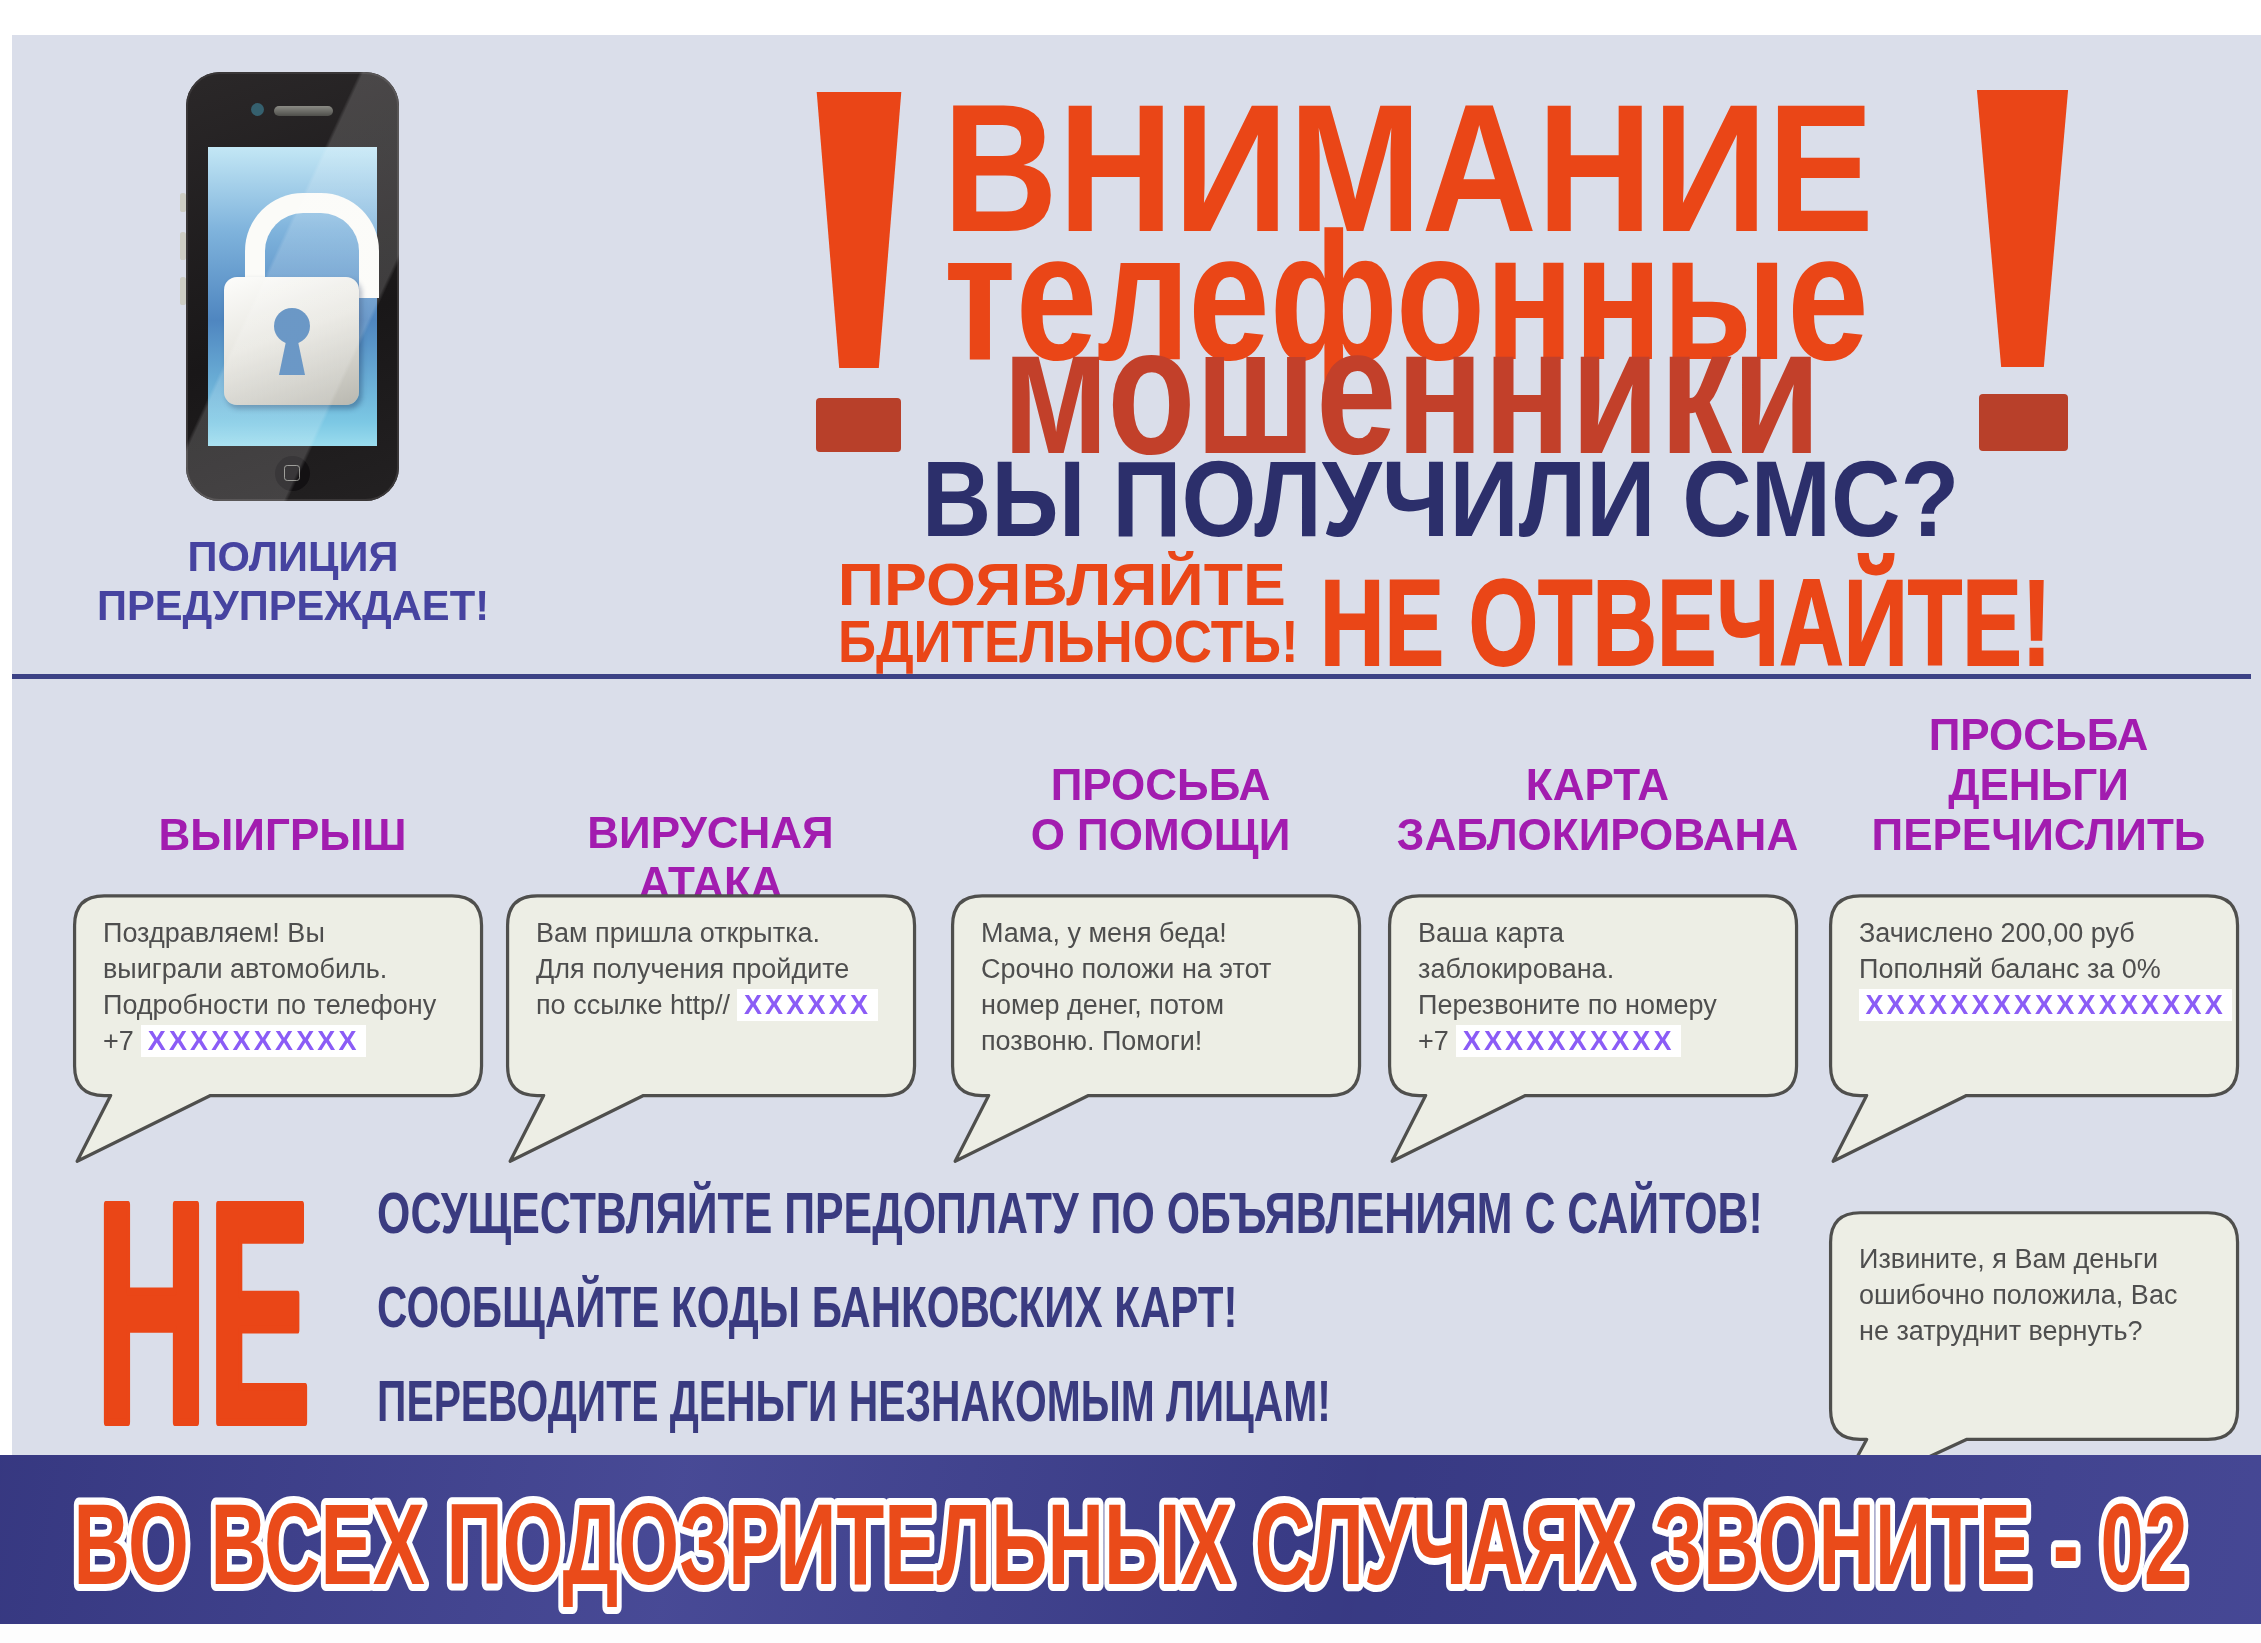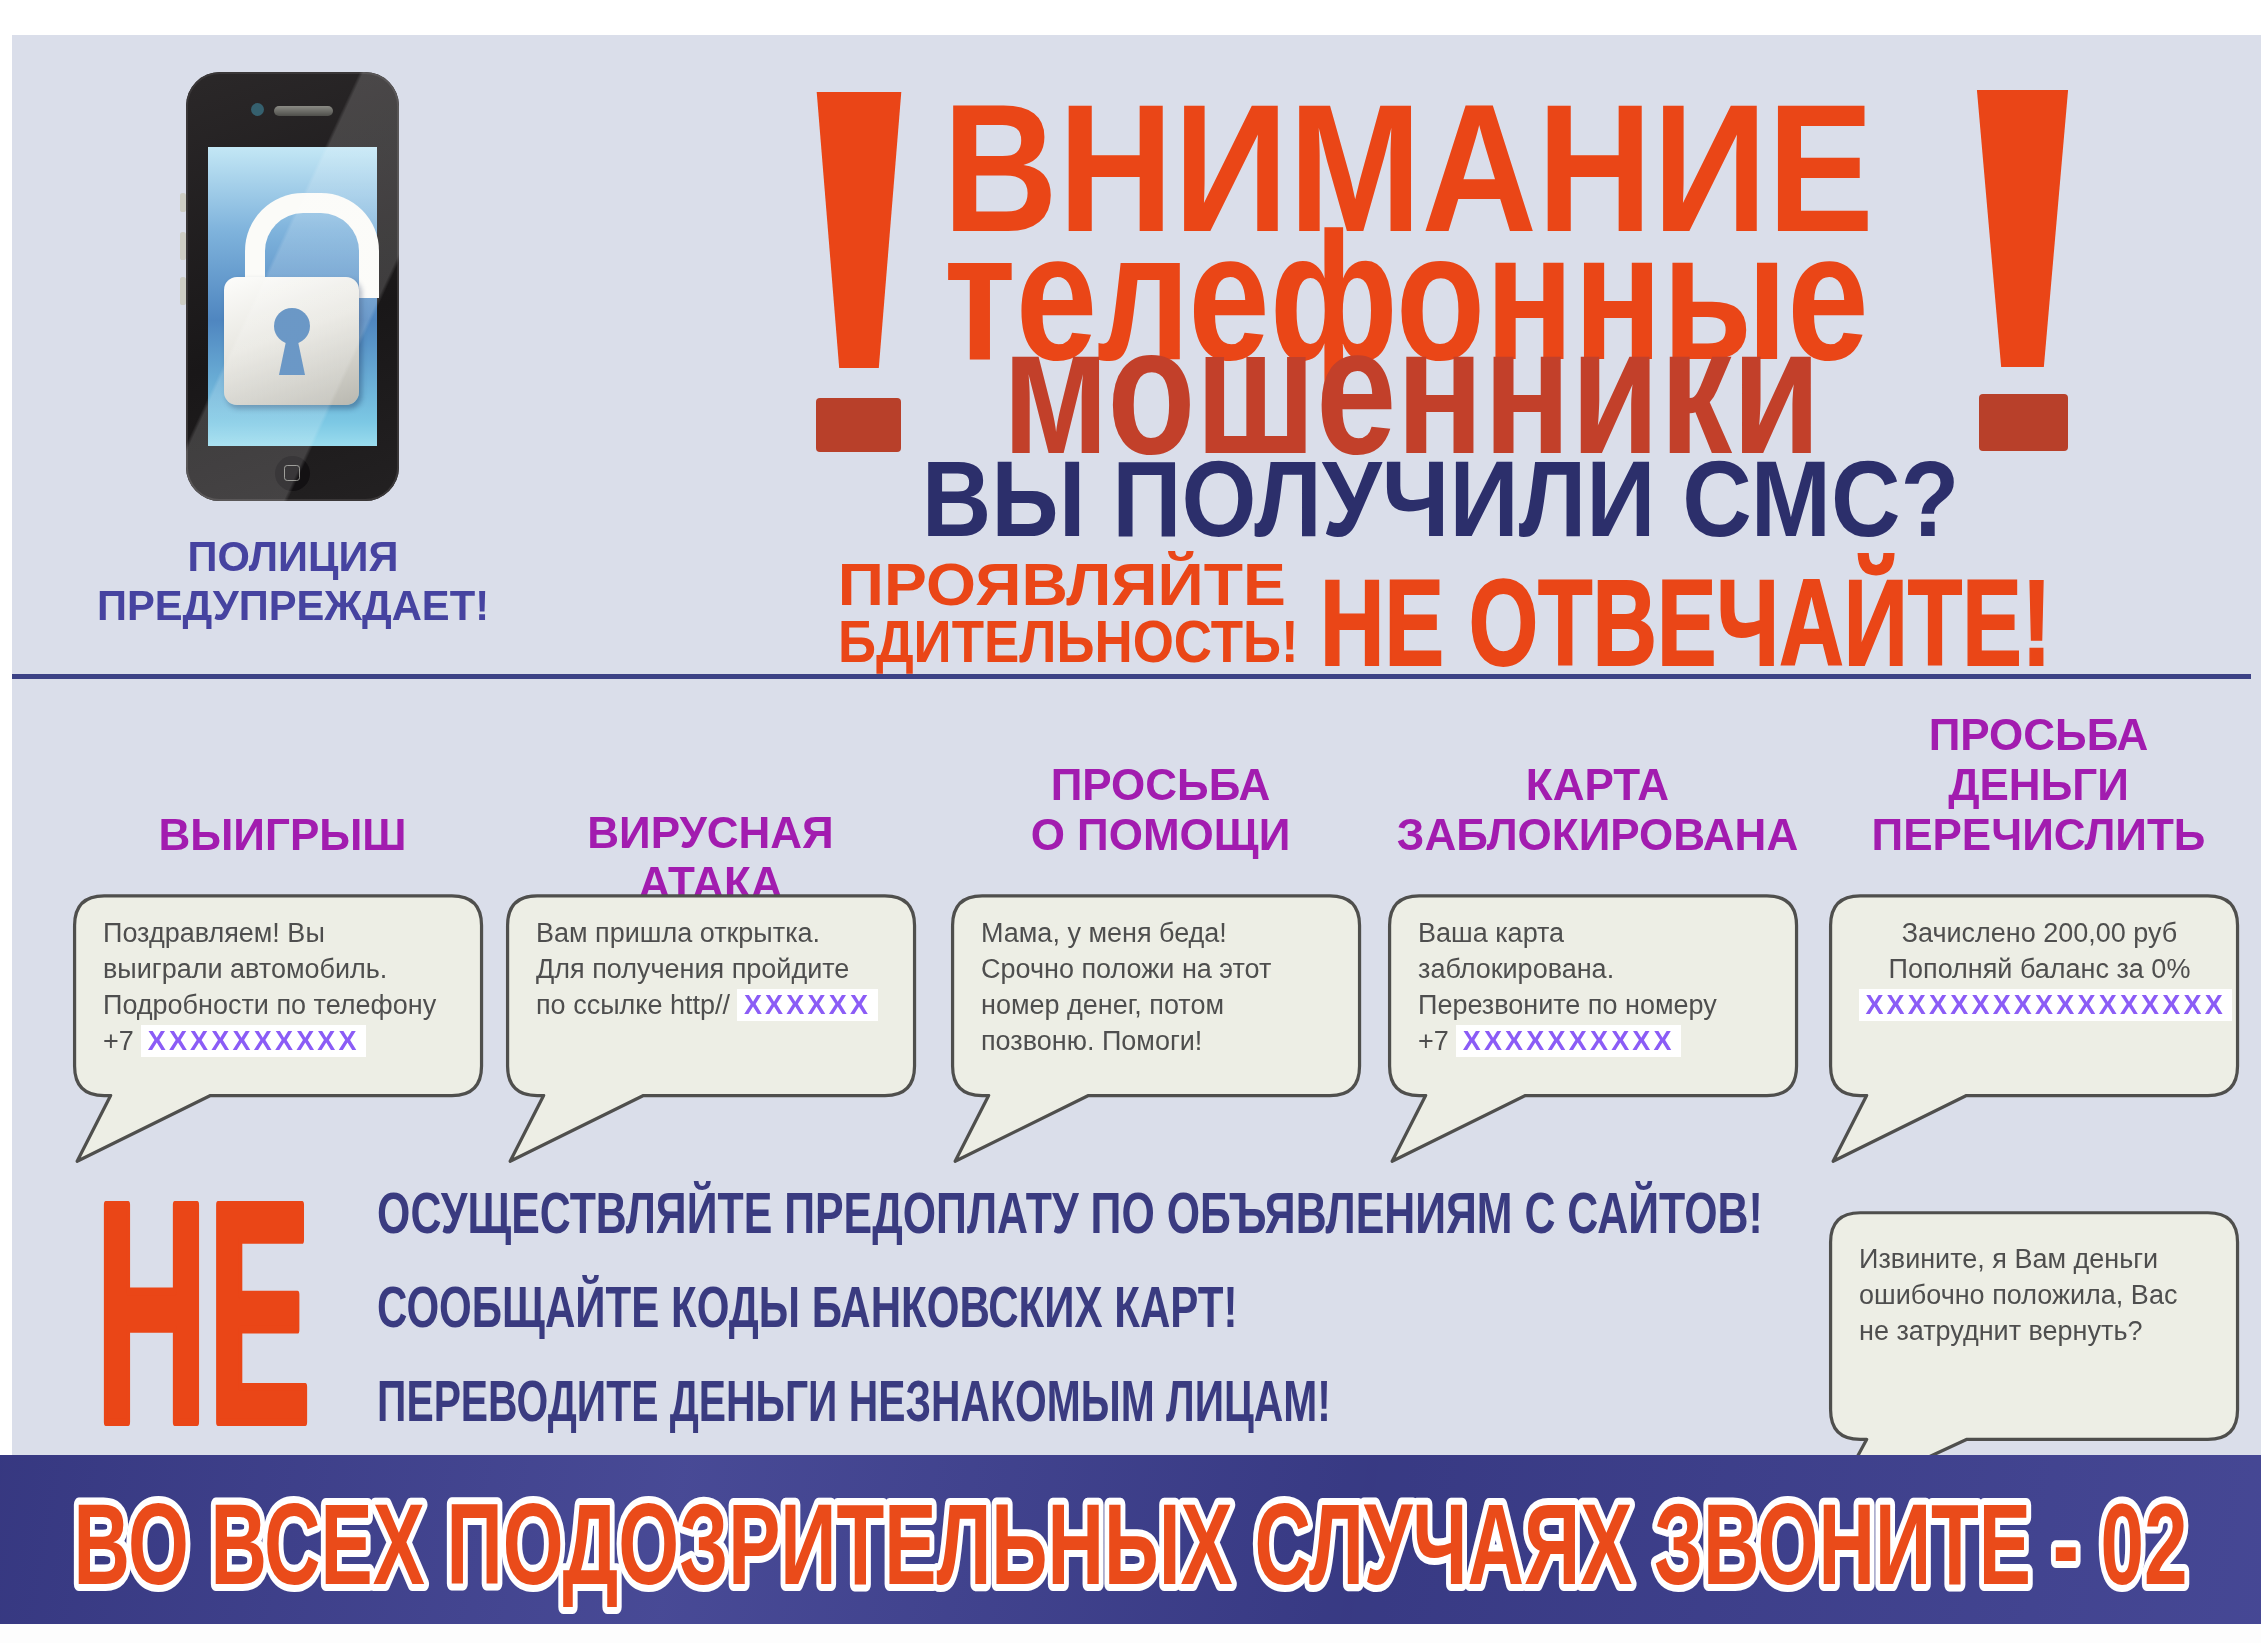--- a/index.html
+++ b/index.html
@@ -160,21 +160,21 @@
   <svg width="425" height="284" viewBox="0 0 660 440">
     <path d="M 50,4 H 590 Q 636,4 636,50 V 268 Q 636,314 590,314 H 215 L 8,416 L 60,314 H 50 Q 4,314 4,268 V 50 Q 4,4 50,4 Z" fill="#edeee5" stroke="#4f4f4d" stroke-width="5" stroke-linejoin="round"></path>
   </svg>
   <div class="bubble-text">
       <div class="b-line"><span>Ваша карта</span></div>
       <div class="b-line"><span>заблокирована.</span></div>
       <div class="b-line"><span>Перезвоните по номеру</span></div>
       <div class="b-line"><span>+7 </span><span class="mask">ХХХХХХХХХХ</span></div>
     </div>
 </div>
-<div class="abs bubble" style="left:1828px;top:893px;text-align:center;">
+<div class="abs bubble" style="left:1828px;top:893px;">
   <svg width="425" height="284" viewBox="0 0 660 440">
     <path d="M 50,4 H 590 Q 636,4 636,50 V 268 Q 636,314 590,314 H 215 L 8,416 L 60,314 H 50 Q 4,314 4,268 V 50 Q 4,4 50,4 Z" fill="#edeee5" stroke="#4f4f4d" stroke-width="5" stroke-linejoin="round"></path>
   </svg>
   <div class="bubble-text">
       <div class="b-line"><span>Зачислено 200,00 руб</span></div>
       <div class="b-line"><span>Пополняй баланс за 0%</span></div>
       <div class="b-line"><span class="mask">ХХХХХХХХХХХХХХХХХ</span></div>
     </div>
 </div>
 

